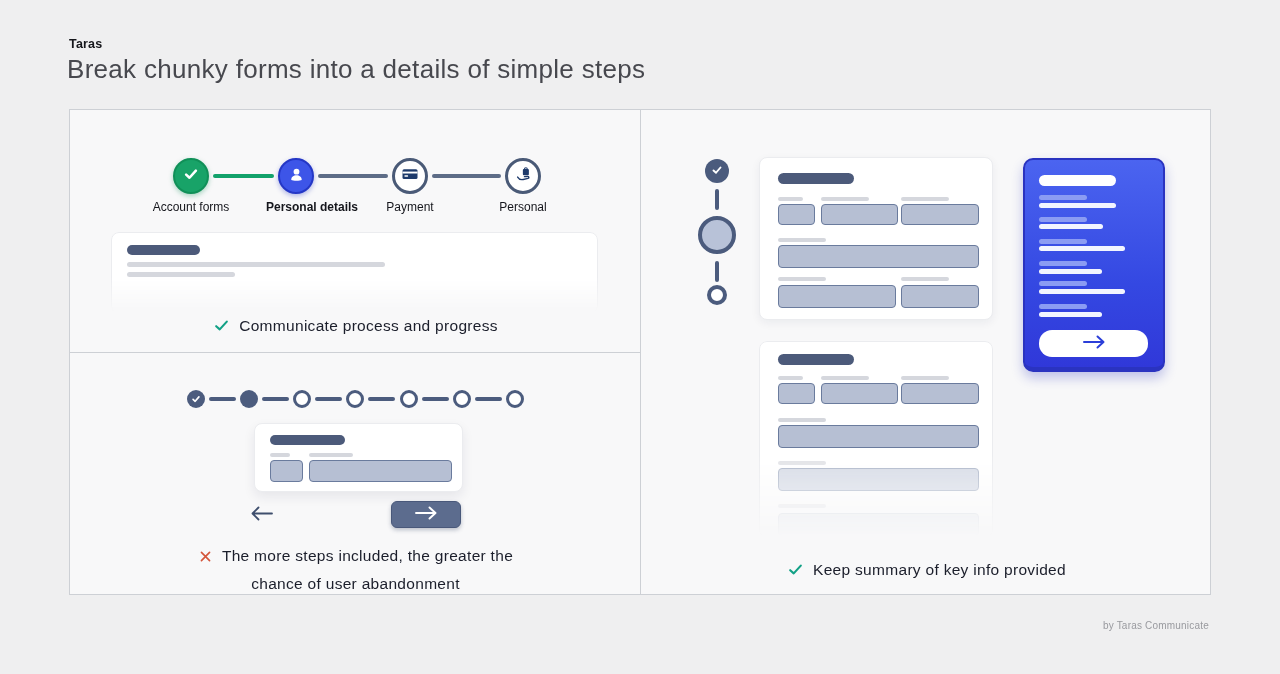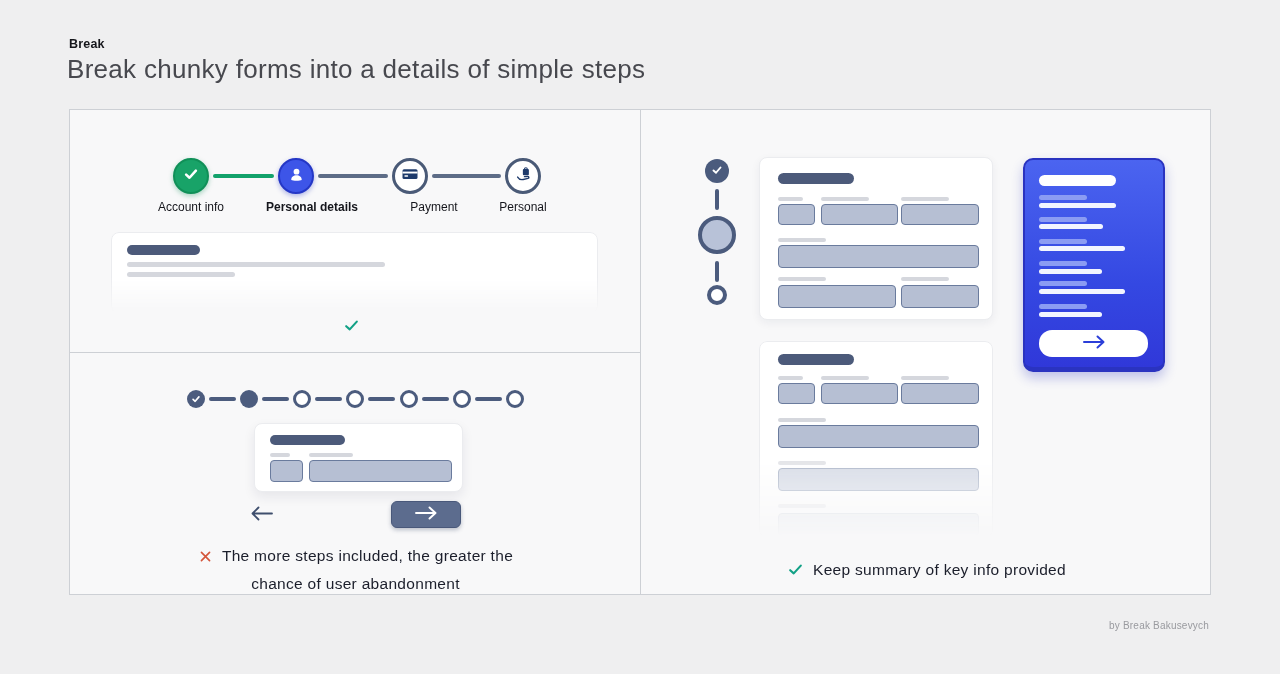--- a/index.html
+++ b/index.html
@@ -56,76 +56,76 @@
     border:2px solid #2a33c0; border-bottom-width:5px; box-shadow:0 6px 12px rgba(40,50,190,.28); }
   .s-label { background:#8b9cf3; border-radius:3px; height:5px; }
   .s-value { background:#f2f5ff; border-radius:3px; height:5px; }
   .summary-btn { left:14px; top:170px; width:109px; height:27px; background:#ffffff; border-radius:13px; display:flex; align-items:center; justify-content:center; cursor:pointer; }
 
   .credit { right:71px; top:620px; font-size:10px; color:#999a9f; letter-spacing:.2px; }
 </style>
 </head>
 <body>
 
-<div class="abs eyebrow">Break</div>
+<div class="abs eyebrow">Taras</div>
 <div class="abs page-title">Break chunky forms into a details of simple steps</div>
 
 <div class="abs panel">
   <div class="abs divider-v"></div>
   <div class="abs divider-h"></div>
 
   <section class="abs" style="left:0;top:0;width:571px;height:243px;">
 
     <div class="abs connector conn-green" style="left:143px;width:61px;"></div>
     <div class="abs connector conn-slate" style="left:248px;width:70px;"></div>
     <div class="abs connector conn-slate" style="left:362px;width:69px;"></div>
 
     <div class="abs step-circle step-done" style="left:103px;top:48px;">
       <span><svg width="18" height="18" viewBox="0 0 24 24">
             <path d="M5.5 12.8 L10 17 L18.5 7.5" stroke="#fff" stroke-width="3.4" fill="none" stroke-linecap="round" stroke-linejoin="round"></path>
           </svg></span>
     </div>
-    <div class="abs step-label" style="left:51px;">Account info</div>
+    <div class="abs step-label" style="left:51px;">Account forms</div>
 
     <div class="abs step-circle step-active" style="left:208px;top:48px;">
       <span><svg width="17" height="17" viewBox="0 0 24 24">
             <circle cx="12" cy="8" r="4.1" fill="#fff"></circle>
             <path d="M4.6 19.6c0-4.2 3.4-6.4 7.4-6.4s7.4 2.2 7.4 6.4c-2.3 1.5-12.5 1.5-14.8 0z" fill="#fff"></path>
           </svg></span>
     </div>
     <div class="abs step-label" style="left:172px;font-weight:700;">Personal details</div>
 
     <div class="abs step-circle step-todo" style="left:322px;top:48px;">
       <span><svg width="20" height="20" viewBox="0 0 24 24">
             <rect x="3" y="6.3" width="18" height="11.6" rx="1.8" fill="#1d3a6b"></rect>
             <rect x="3" y="9.1" width="18" height="2.3" fill="#fff"></rect>
             <rect x="5.2" y="13.6" width="4.6" height="1.6" rx="0.8" fill="#fff"></rect>
           </svg></span>
     </div>
-    <div class="abs step-label" style="left:270px;margin-left:24px;">Payment</div>
+    <div class="abs step-label" style="left:270px;">Payment</div>
 
     <div class="abs step-circle step-todo" style="left:435px;top:48px;">
       <span><svg width="19" height="19" viewBox="0 0 24 24">
             <rect x="11.2" y="5" width="7.6" height="8" rx="1.2" fill="#1d3a6b"></rect>
             <path d="M13.2 5.2 a1.8 1.8 0 0 1 3.6 0" stroke="#1d3a6b" stroke-width="1.3" fill="none"></path>
             <path d="M4.6 15.2 c1.6 2.7 4.3 3.7 7.1 3.1 l6.1-1.4 c1.5-.4 1.2-2.4-.4-2.4 l-4.2.2" fill="none" stroke="#1d3a6b" stroke-width="1.7" stroke-linecap="round" stroke-linejoin="round"></path>
           </svg></span>
     </div>
     <div class="abs step-label" style="left:383px;">Personal</div>
 
     <div class="abs card fade-card" style="left:41px;top:122px;width:487px;height:82px;">
       <div class="abs ph-pill" style="left:15px;top:12px;width:73px;height:10px;"></div>
       <div class="abs ph-line" style="left:15px;top:29px;width:258px;height:4.5px;"></div>
       <div class="abs ph-line" style="left:15px;top:39px;width:108px;height:4.5px;"></div>
     </div>
 
     <div class="abs caption" style="left:0;top:207px;width:571px;">
       <span class="mark"><svg width="17" height="17" viewBox="0 0 24 24">
             <path d="M4.5 13 L9.5 17.5 L19.5 6.5" stroke="#12a186" stroke-width="3" fill="none" stroke-linecap="round" stroke-linejoin="round"></path>
-          </svg></span>
+          </svg></span><span>Communicate process and progress</span>
     </div>
   </section>
 
   <section class="abs" style="left:571px;top:0;width:571px;height:486px;">
 
     <div class="abs" style="left:64px;top:49px;width:24px;height:24px;border-radius:50%;background:#4b5b7d;display:flex;align-items:center;justify-content:center;">
       <span><svg width="12" height="12" viewBox="0 0 24 24">
             <path d="M5 13 L10 17.5 L19 7" stroke="#fff" stroke-width="3.8" fill="none" stroke-linecap="round" stroke-linejoin="round"></path>
           </svg></span>
     </div>
@@ -235,13 +235,13 @@
 
     <div class="abs caption" style="left:0;top:190px;width:571px;line-height:25px;">
       <span class="mark"><svg width="15" height="15" viewBox="0 0 24 24">
             <path d="M5.5 5.5 L18.5 18.5 M18.5 5.5 L5.5 18.5" stroke="#d4553a" stroke-width="2.6" fill="none" stroke-linecap="round"></path>
           </svg></span><span>The more steps included, the greater the</span><br>
       <span>chance of user abandonment</span>
     </div>
   </section>
 </div>
 
-<div class="abs credit">by Break Bakusevych</div>
+<div class="abs credit">by Taras Communicate</div>
 
 </body></html>

